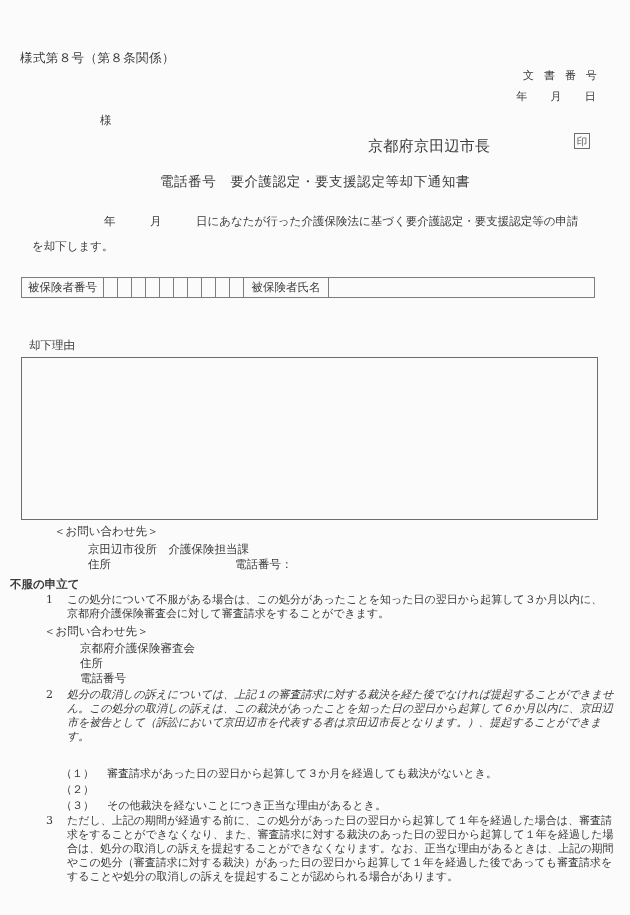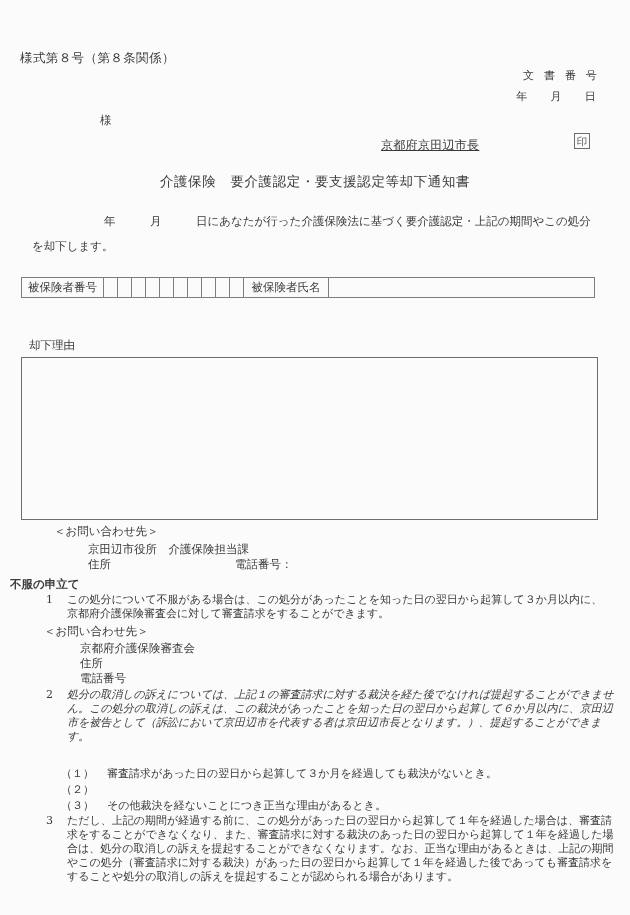--- a/index.html
+++ b/index.html
@@ -39,24 +39,23 @@
   #doc-date {
     right: 31px; top: 91px;
     font-size: 11px;
     letter-spacing: 3.2px;
   }
   #addressee-suffix {
     left: 100px; top: 115px;
     font-size: 11.5px;
   }
   #issuer {
-    left: 381px; top: 139px;
-    font-size: 12px;
+    left: 368px; top: 139px;
+    font-size: 15px;
     letter-spacing: 0.3px;
-    text-decoration: underline;
   }
   #seal-box {
     position: absolute;
     left: 574px; top: 133px;
     width: 16px; height: 16px;
     border: 1px solid #6d6d6d;
     box-sizing: border-box;
     font-size: 10.5px;
     line-height: 14px;
     text-align: center;
@@ -172,23 +171,23 @@
   <div class="t" id="doc-number">文 書 番 号</div>
 
   <div class="t" id="doc-date">年   月   日</div>
 
   <div class="t" id="addressee-suffix">様</div>
 
   <div class="t" id="issuer">京都府京田辺市長</div>
 
   <div id="seal-box">印</div>
 
-  <div class="t" id="doc-title">介護保険　要介護認定・要支援認定等却下通知書</div>
-
-  <div class="t" id="intro-line1">年　　　月　　　日にあなたが行った介護保険法に基づく要介護認定・上記の期間やこの処分</div>
+  <div class="t" id="doc-title">電話番号　要介護認定・要支援認定等却下通知書</div>
+
+  <div class="t" id="intro-line1">年　　　月　　　日にあなたが行った介護保険法に基づく要介護認定・要支援認定等の申請</div>
   <div class="t" id="intro-line2">を却下します。</div>
 
   <table id="insured-table">
     <tbody>
         <tr>
       <td class="label" style="width:73px">被保険者番号</td>
 
       <td class="digit"></td>
       <td class="digit"></td>
       <td class="digit"></td>

